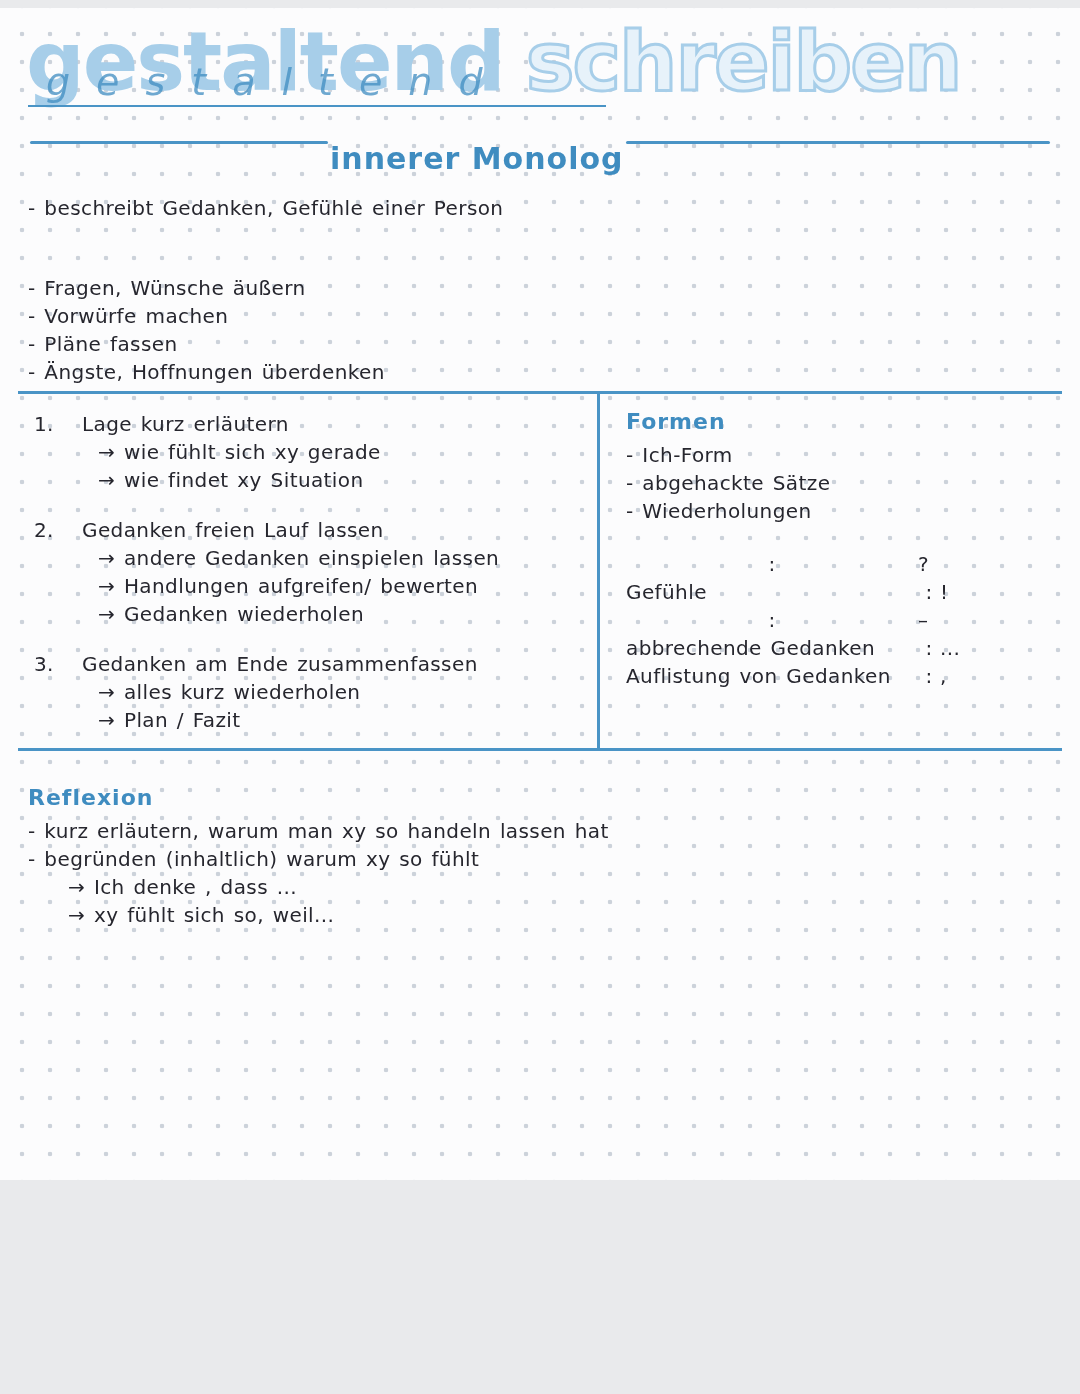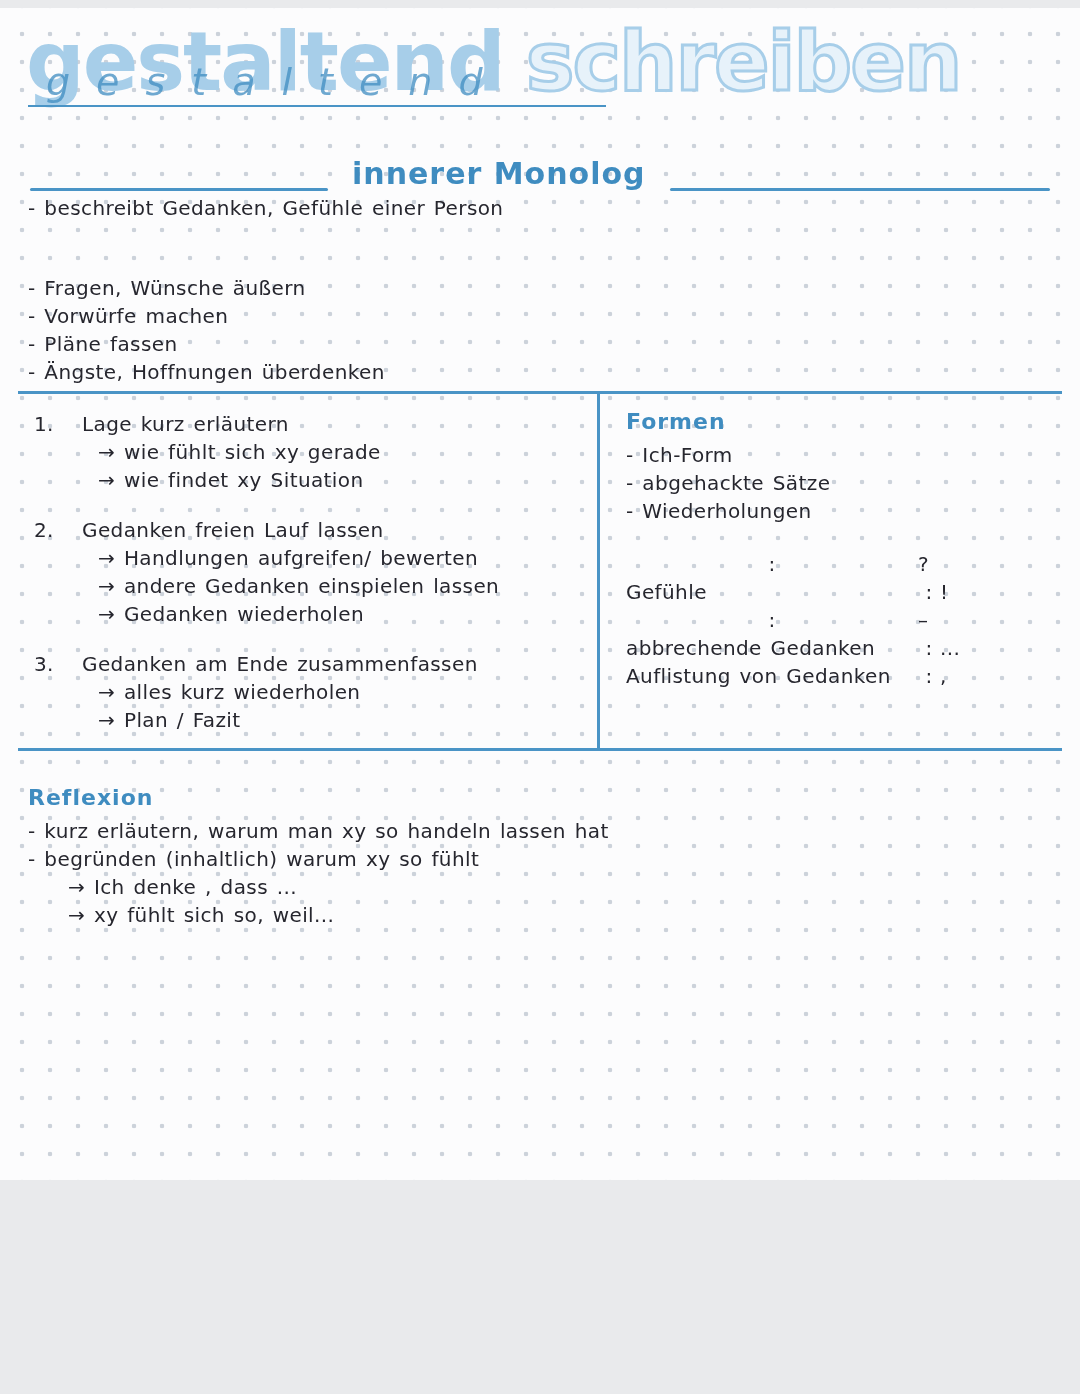--- a/index.html
+++ b/index.html
@@ -35,22 +35,22 @@
     letter-spacing: 26px; white-space: nowrap;
     color: rgba(63, 140, 192, 0.75);
   }
   .title-underline {
     position: absolute; top: 97px; left: 28px;
     width: 578px; height: 2px; background: #4a94c6;
   }
 
   
   .heading-row {
-    position: absolute; top: 148px; left: 30px; right: 30px;
-    display: flex; align-items: flex-end; gap: 24px;
+    position: absolute; top: 133px; left: 30px; right: 30px;
+    display: flex; align-items: flex-start; gap: 2px;
   }
   .heading-row .rule { height: 3px; background: #4a94c6; border-radius: 2px; }
   .rule-left  { width: 298px; }
   .rule-right { flex: 1; }
   .heading-text {
     font-size: 30px; font-weight: bold; color: #3f8cc0;
     letter-spacing: 1px; white-space: nowrap;
   }
 
   
@@ -135,22 +135,22 @@
         </div>
         <div class="step-sub">→ wie fühlt sich xy gerade</div>
         <div class="step-sub">→ wie findet xy Situation</div>
       </div>
 
       <div class="step">
         <div class="step-head">
           <span class="step-num">2.</span>
           <span class="step-title">Gedanken freien Lauf lassen</span>
         </div>
+        <div class="step-sub">→ andere Gedanken einspielen lassen</div>
         <div class="step-sub">→ Handlungen aufgreifen/ bewerten</div>
-        <div class="step-sub">→ andere Gedanken einspielen lassen</div>
         <div class="step-sub">→ Gedanken wiederholen</div>
       </div>
 
       <div class="step">
         <div class="step-head">
           <span class="step-num">3.</span>
           <span class="step-title">Gedanken am Ende zusammenfassen</span>
         </div>
         <div class="step-sub">→ alles kurz wiederholen</div>
         <div class="step-sub">→ Plan / Fazit</div>

